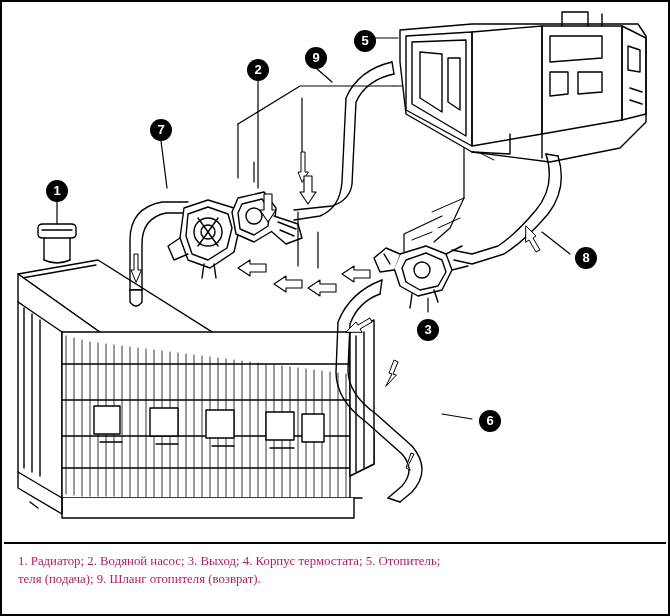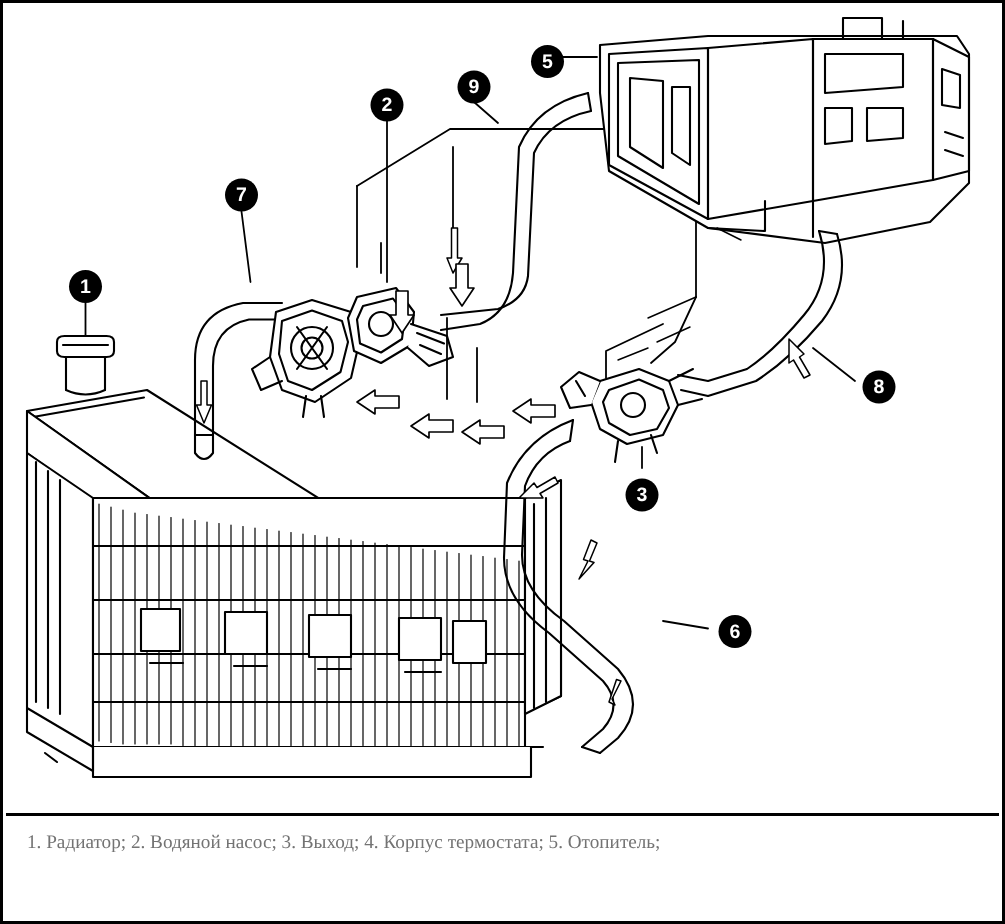--- a/index.html
+++ b/index.html
@@ -45,21 +45,21 @@
     left:2px;
     top:540px;
     width:662px;
     height:72px;
     border-top:2px solid #000;
     box-sizing:border-box;
     padding:8px 12px 0 14px;
     font-family:"Liberation Serif", serif;
     font-size:12.8px;
     line-height:18px;
-    color:#737373;
+    color:#be185d;
     text-align:left;
   }
 </style>
 </head>
 <body>
 
 <div id="page">
 
   <div id="figure">
     <svg width="666" height="540" viewBox="0 0 666 540" xmlns="http://www.w3.org/2000/svg">
@@ -283,15 +283,16 @@
     <div class="callout" style="left:352px; top:28px;">5</div>
     <div class="callout" style="left:148px; top:117px;">7</div>
     <div class="callout" style="left:303px; top:45px;">9</div>
     <div class="callout" style="left:573px; top:245px;">8</div>
     <div class="callout" style="left:415px; top:317px;">3</div>
     <div class="callout" style="left:477px; top:408px;">6</div>
   </div>
 
   <div id="caption">
     <div>1. Радиатор; 2. Водяной насос; 3. Выход; 4. Корпус термостата; 5. Отопитель;</div>
+    <div>теля (подача); 9. Шланг отопителя (возврат).</div>
   </div>
 
 </div>
 
 </body></html>

